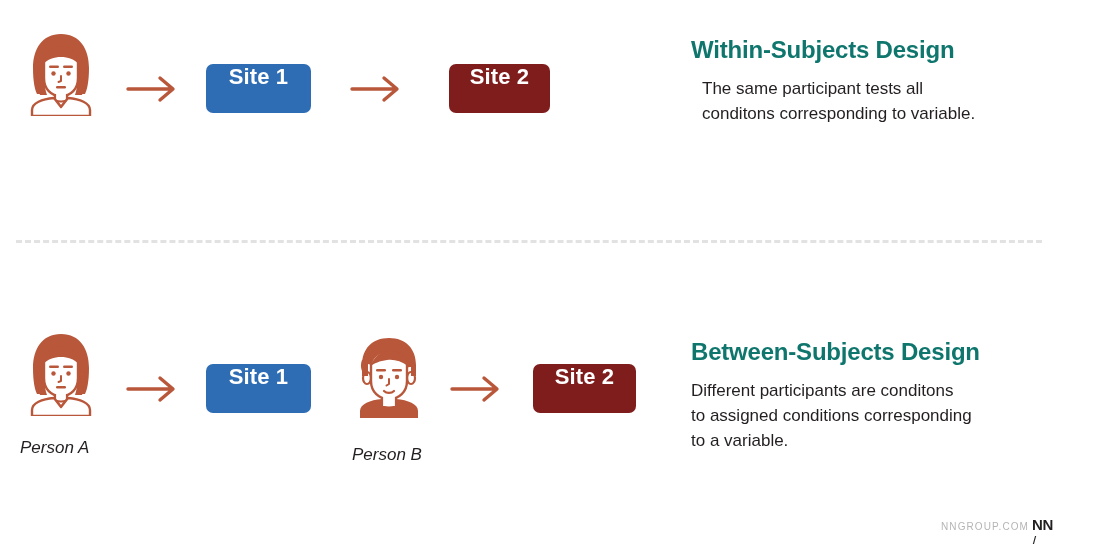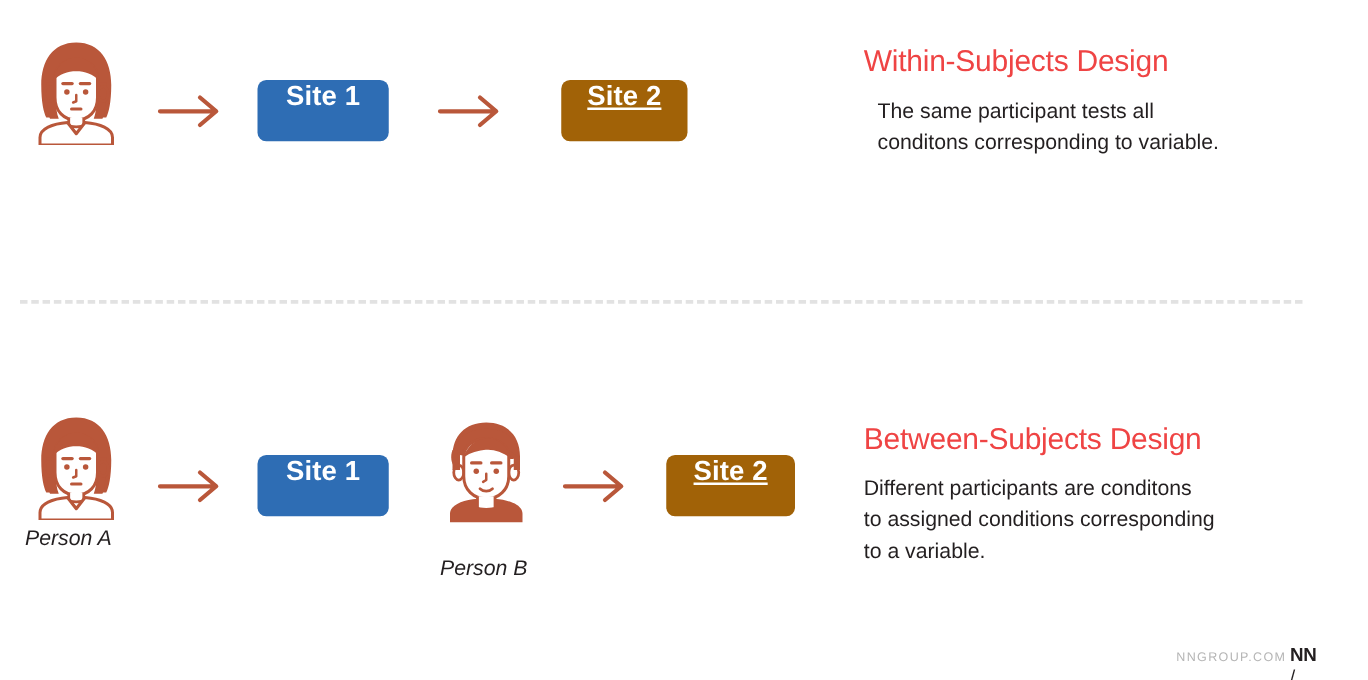--- a/index.html
+++ b/index.html
@@ -33,27 +33,27 @@
     display: flex;
     justify-content: center;
     border-radius: 7px;
     color: #ffffff;
     font-weight: bold;
     letter-spacing: 0.1px;
     box-sizing: border-box;
     user-select: none;
   }
   .chip-1 { background: #2E6DB4; }
-  .chip-2 { background: #a16207; text-decoration: underline; }
+  .chip-2 { background: #7f1d1d; }
 
   
   .heading {
     position: absolute;
-    color: #ef4444;
-    font-weight: normal;
+    color: #0f766e;
+    font-weight: bold;
     font-size: 24px;
     letter-spacing: -0.2px;
     white-space: nowrap;
   }
   .body-copy {
     position: absolute;
     color: #231F20;
     font-size: 17px;
     line-height: 25px;
     width: 360px;
@@ -180,21 +180,21 @@
       <circle cx="29.5" cy="41.5" r="2.2" fill="#B9573A"></circle>
       <circle cx="44.5" cy="41.5" r="2.2" fill="#B9573A"></circle>
       <path d="M37 44 L37 49 L34.5 50" fill="none" stroke="#B9573A" stroke-width="2" stroke-linecap="round" stroke-linejoin="round"></path>
       <rect x="32" y="54" width="10" height="2.4" rx="1.2" fill="#B9573A"></rect>
       <path d="M31 62 L31 68 C31 70 43 70 43 68 L43 62" fill="#ffffff" stroke="#B9573A" stroke-width="2.2"></path>
       <path d="M30 67 L37 75 L44 67" fill="none" stroke="#B9573A" stroke-width="2.4" stroke-linejoin="round"></path>
       <path d="M8 84 L8 78 C8 71 18 67 30 66 L37 75 L44 66 C56 67 66 71 66 78 L66 84 Z" fill="#ffffff" stroke="#B9573A" stroke-width="2.4" stroke-linejoin="round"></path>
     </svg>
   </div>
 
-  <div class="person-label" style="left:20px; top:421px;">Person A</div>
+  <div class="person-label" style="left:20px; top:438px;">Person A</div>
 
   <div class="arrow" style="left:126px; top:374px;">
     <svg width="54" height="30" viewBox="0 0 54 30" xmlns="http://www.w3.org/2000/svg">
       <path d="M2 15 L46 15 M34 4 L47 15 L34 26" fill="none" stroke="#B9573A" stroke-width="3.4" stroke-linecap="round" stroke-linejoin="round"></path>
     </svg>
   </div>
 
   <div class="chip chip-1" style="left:206px; top:364px; width:105px; height:49px; font-size:22px;">
     <span>Site 1</span>
   </div>

